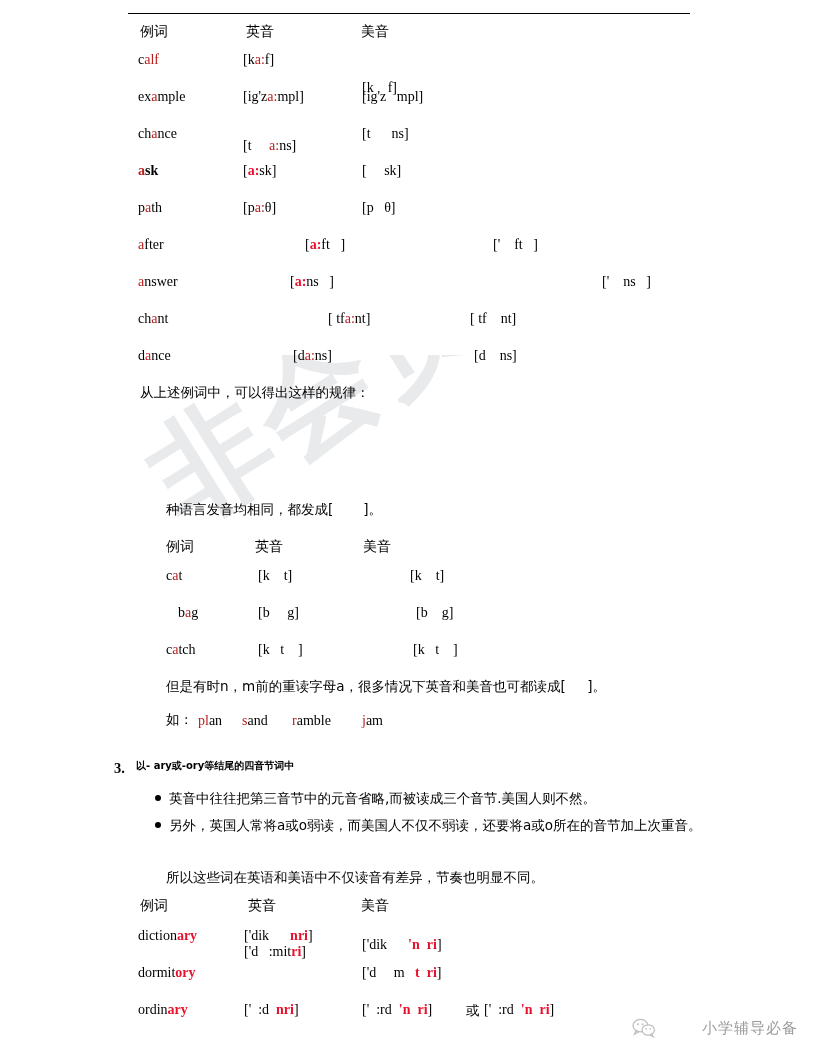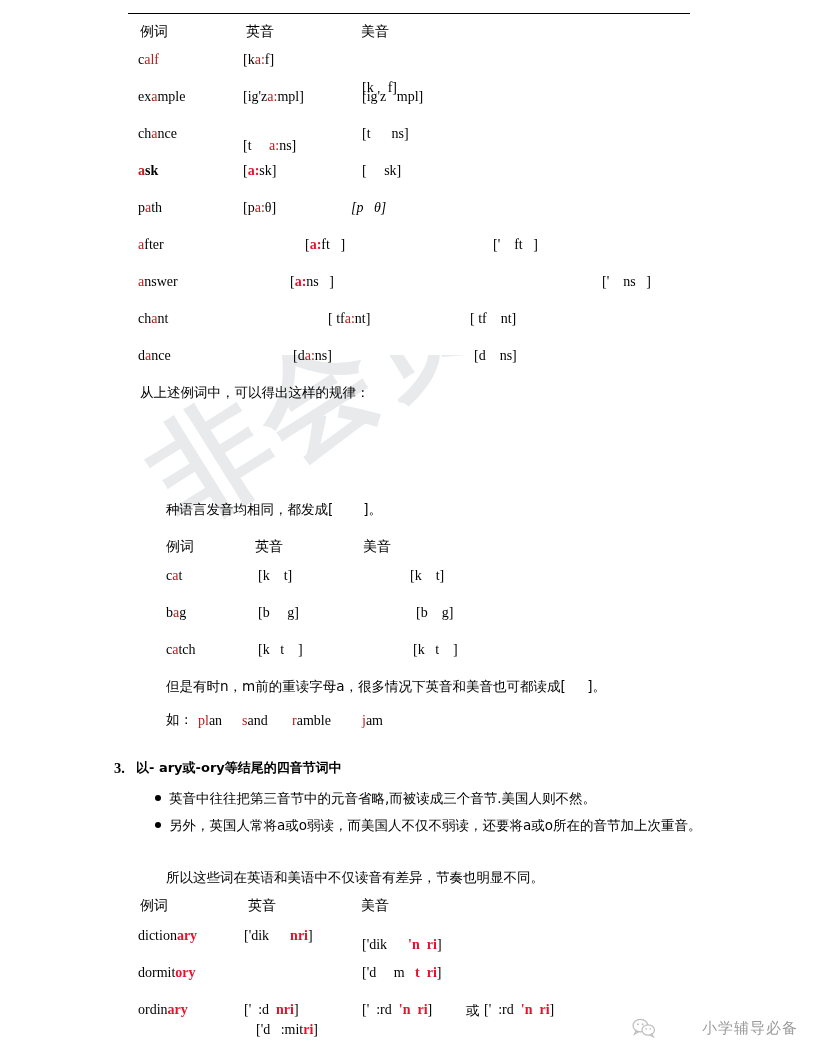--- a/index.html
+++ b/index.html
@@ -133,21 +133,21 @@
   <div class="t en" style="left:138px; top:127px;"><span>ch</span><span class="red">a</span><span>nce</span></div>
   <div class="t en" style="left:243px; top:127px;margin-top:12px;"><span>[t     </span><span class="red">a:</span><span>ns]</span></div>
   <div class="t en" style="left:362px; top:127px;">[t      ns]</div>
 
   <div class="t en" style="left:138px; top:164px;font-weight:bold;"><span></span><span class="red">a</span><span>sk</span></div>
   <div class="t en" style="left:243px; top:164px;"><span>[</span><span class="redb">a:</span><span>sk]</span></div>
   <div class="t en" style="left:362px; top:164px;">[     sk]</div>
 
   <div class="t en" style="left:138px; top:201px;"><span>p</span><span class="red">a</span><span>th</span></div>
   <div class="t en" style="left:243px; top:201px;"><span>[p</span><span class="red">a:</span><span>θ]</span></div>
-  <div class="t en" style="left:351px; top:201px;font-style:italic;">[p   θ]</div>
+  <div class="t en" style="left:362px; top:201px;">[p   θ]</div>
 
   <div class="t en" style="left:138px; top:238px;"><span></span><span class="red">a</span><span>fter</span></div>
   <div class="t en" style="left:305px; top:238px;"><span>[</span><span class="redb">a:</span><span>ft   ]</span></div>
   <div class="t en" style="left:493px; top:238px;">['    ft   ]</div>
 
   <div class="t en" style="left:138px; top:275px;"><span></span><span class="red">a</span><span>nswer</span></div>
   <div class="t en" style="left:290px; top:275px;"><span>[</span><span class="redb">a:</span><span>ns   ]</span></div>
   <div class="t en" style="left:602px; top:275px;">['    ns   ]</div>
 
   <div class="t en" style="left:138px; top:312px;"><span>ch</span><span class="red">a</span><span>nt</span></div>
@@ -162,57 +162,57 @@
   <div class="t cn" style="left:166px; top:503px;">种语言发音均相同，都发成[       ]。</div>
 
   <div class="t cn hdr" style="left:166px; top:539px;">例词</div>
   <div class="t cn hdr" style="left:255px; top:539px;">英音</div>
   <div class="t cn hdr" style="left:363px; top:539px;">美音</div>
 
   <div class="t en" style="left:166px; top:569px;"><span>c</span><span class="red">a</span><span>t</span></div>
   <div class="t en" style="left:258px; top:569px;">[k    t]</div>
   <div class="t en" style="left:410px; top:569px;">[k    t]</div>
 
-  <div class="t en" style="left:166px; top:606px;"><span>b</span><span class="red">a</span><span>g</span></div>
+  <div class="t en" style="left:178px; top:606px;"><span>b</span><span class="red">a</span><span>g</span></div>
   <div class="t en" style="left:258px; top:606px;">[b     g]</div>
   <div class="t en" style="left:416px; top:606px;">[b    g]</div>
 
   <div class="t en" style="left:166px; top:643px;"><span>c</span><span class="red">a</span><span>tch</span></div>
   <div class="t en" style="left:258px; top:643px;">[k   t    ]</div>
   <div class="t en" style="left:413px; top:643px;">[k   t    ]</div>
 
   <div class="t cn" style="left:166px; top:680px;">但是有时n，m前的重读字母a，很多情况下英音和美音也可都读成[     ]。</div>
 
   <div class="t cn" style="left:166px; top:713px;">如：</div>
   <div class="t en" style="left:198px; top:714px;"><span class="red">pl</span><span>an</span></div>
   <div class="t en" style="left:242px; top:714px;"><span class="red">s</span><span>and</span></div>
   <div class="t en" style="left:292px; top:714px;"><span class="red">r</span><span>amble</span></div>
   <div class="t en" style="left:362px; top:714px;"><span class="red">j</span><span>am</span></div>
 
   <div class="t en bold" style="left:114px; top:761px; font-size:14.5px;">3.</div>
-  <div class="t cn bold" style="left:136px; top:761px; font-size:13px;">以- ary或-ory等结尾的四音节词中</div>
+  <div class="t cn bold" style="left:136px; top:761px; font-size:10px;">以- ary或-ory等结尾的四音节词中</div>
 
   <div class="bullet-dot" style="left:155px; top:795px;"></div>
   <div class="t cn" style="left:169px; top:792px;">英音中往往把第三音节中的元音省略,而被读成三个音节.美国人则不然。</div>
 
   <div class="bullet-dot" style="left:155px; top:822px;"></div>
   <div class="t cn" style="left:169px; top:819px;">另外，英国人常将a或o弱读，而美国人不仅不弱读，还要将a或o所在的音节加上次重音。</div>
 
   <div class="t cn" style="left:166px; top:871px;">所以这些词在英语和美语中不仅读音有差异，节奏也明显不同。</div>
 
   <div class="t cn hdr" style="left:140px; top:898px;">例词</div>
   <div class="t cn hdr" style="left:248px; top:898px;">英音</div>
   <div class="t cn hdr" style="left:361px; top:898px;">美音</div>
 
   <div class="t en" style="left:138px; top:929px;"><span>diction</span><span class="redb">ary</span></div>
   <div class="t en" style="left:244px; top:929px;"><span>['dik</span><span>      </span><span class="redb">n</span><span class="redb">ri</span><span>]</span></div>
   <div class="t en" style="left:362px; top:929px;margin-top:9px;"><span>['dik</span><span>      </span><span class="redb">'n</span><span>  </span><span class="redb">ri</span><span>]</span></div>
 
   <div class="t en" style="left:138px; top:966px;"><span>dormit</span><span class="redb">ory</span></div>
-  <div class="t en" style="left:244px; top:1023px;margin-left:12px;"><span>['d</span><span>   </span><span>:mit</span><span class="redb">ri</span><span>]</span></div>
+  <div class="t en" style="left:244px; top:945px;"><span>['d</span><span>   </span><span>:mit</span><span class="redb">ri</span><span>]</span></div>
   <div class="t en" style="left:362px; top:966px;"><span>['d</span><span>     </span><span>m</span><span>   </span><span class="redb">t</span><span>  </span><span class="redb">ri</span><span>]</span></div>
 
   <div class="t en" style="left:138px; top:1003px;"><span>ordin</span><span class="redb">ary</span></div>
   <div class="t en" style="left:244px; top:1003px;"><span>['</span><span>  </span><span>:d</span><span>  </span><span class="redb">nri</span><span>]</span></div>
   <div class="t en" style="left:362px; top:1003px;"><span>['</span><span>  </span><span>:rd</span><span>  </span><span class="redb">'n</span><span>  </span><span class="redb">ri</span><span>]</span></div>
   <div class="t cn" style="left:466px; top:1004px;">或</div>
   <div class="t en" style="left:484px; top:1003px;"><span>['</span><span>  </span><span>:rd</span><span>  </span><span class="redb">'n</span><span>  </span><span class="redb">ri</span><span>]</span></div>
 
 </div>
 

